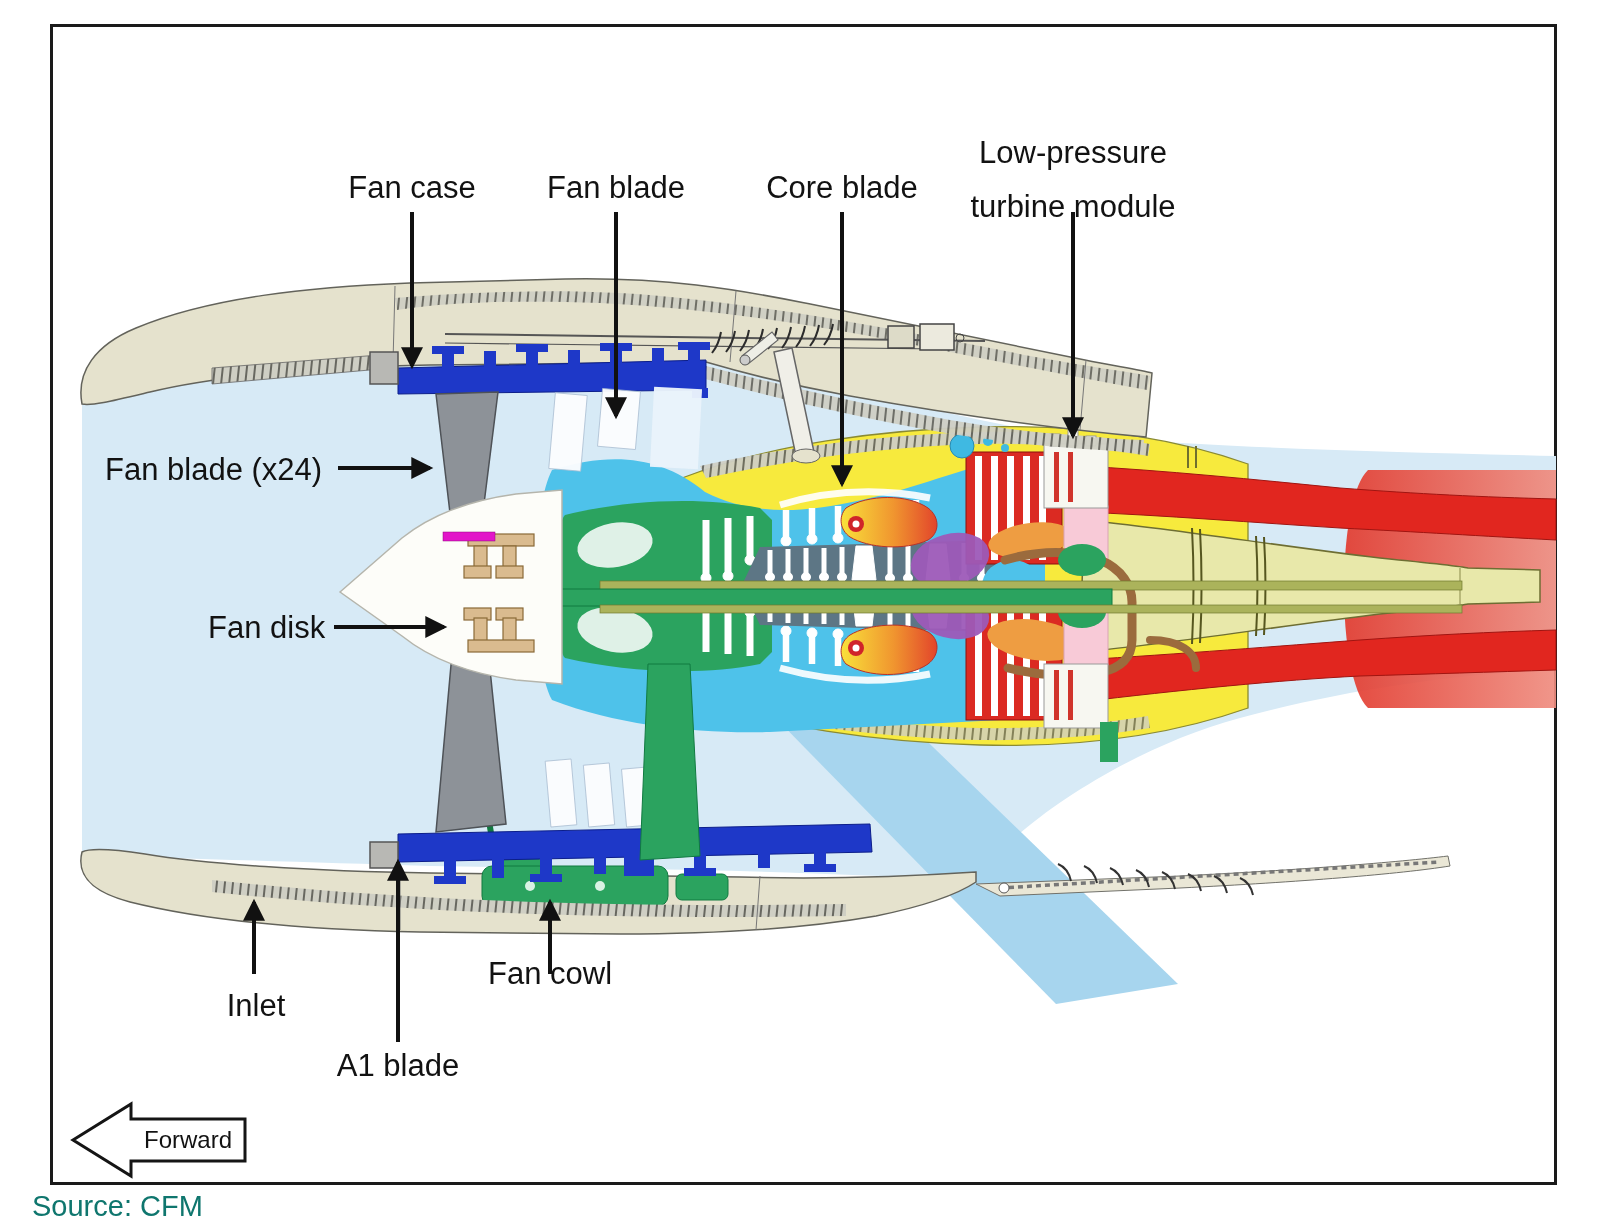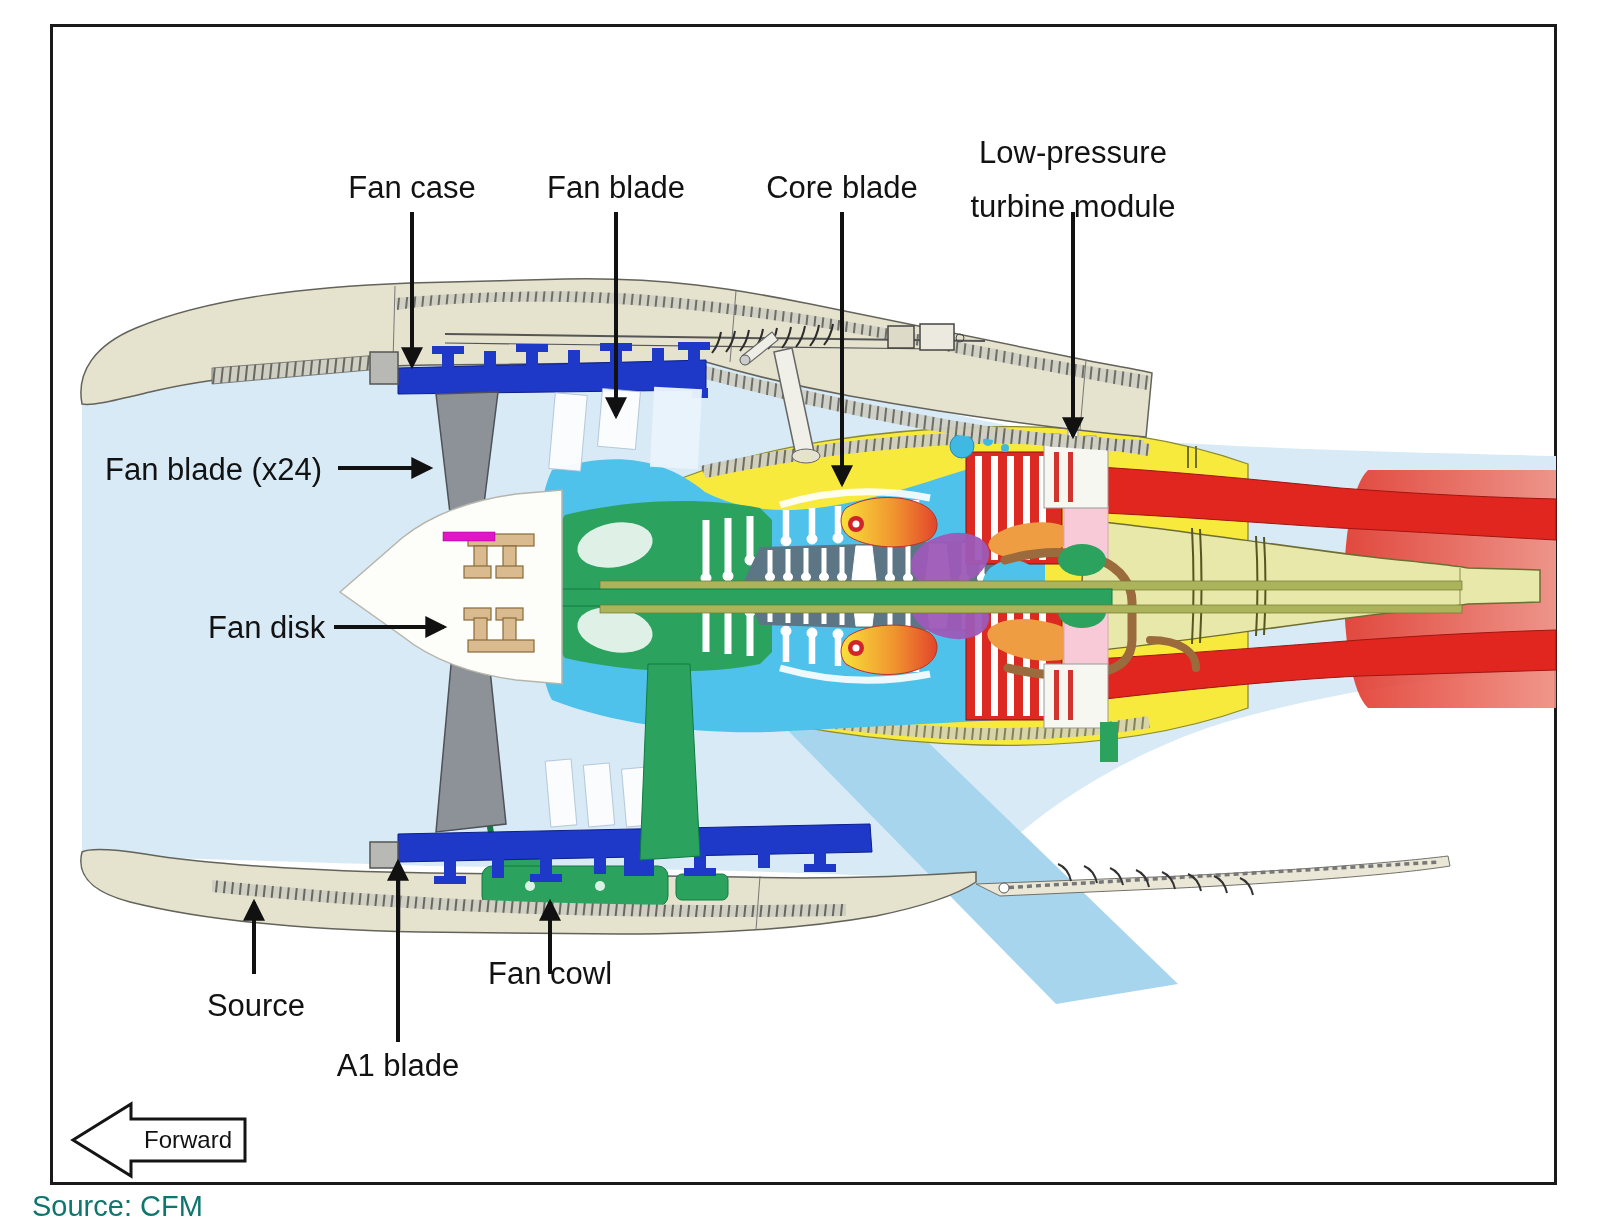--- a/index.html
+++ b/index.html
@@ -377,17 +377,17 @@
 
   <polygon points="73,1140 131,1104 131,1119 245,1119 245,1161 131,1161 131,1176" fill="#ffffff" stroke="#151515" stroke-width="3"></polygon>
 </svg>
 
 <div class="lbl ctr" id="lbl-fan-case" style="left:412px;top:170px">Fan case</div>
 <div class="lbl ctr" id="lbl-fan-module" style="left:616px;top:170px">Fan blade</div>
 <div class="lbl ctr" id="lbl-core-module" style="left:842px;top:170px">Core blade</div>
 <div class="lbl ctr" id="lbl-lpt" style="left:1073px;top:126px">Low-pressure turbine module</div>
 <div class="lbl" id="lbl-fan-blade" style="left:105px;top:452px">Fan blade (x24)</div>
 <div class="lbl" id="lbl-fan-disk" style="left:208px;top:610px">Fan disk</div>
-<div class="lbl ctr" id="lbl-inlet" style="left:256px;top:988px">Source</div>
+<div class="lbl ctr" id="lbl-inlet" style="left:256px;top:988px">Inlet</div>
 <div class="lbl ctr" id="lbl-a1" style="left:398px;top:1048px">A1 blade</div>
 <div class="lbl ctr" id="lbl-fan-cowl" style="left:550px;top:956px">Fan cowl</div>
 <div class="lbl ctr" id="lbl-forward" style="left:188px;top:1126px">Forward</div>
 <div class="lbl" id="lbl-source" style="left:32px;top:1190px">Source: CFM</div>
 
 </body></html>

